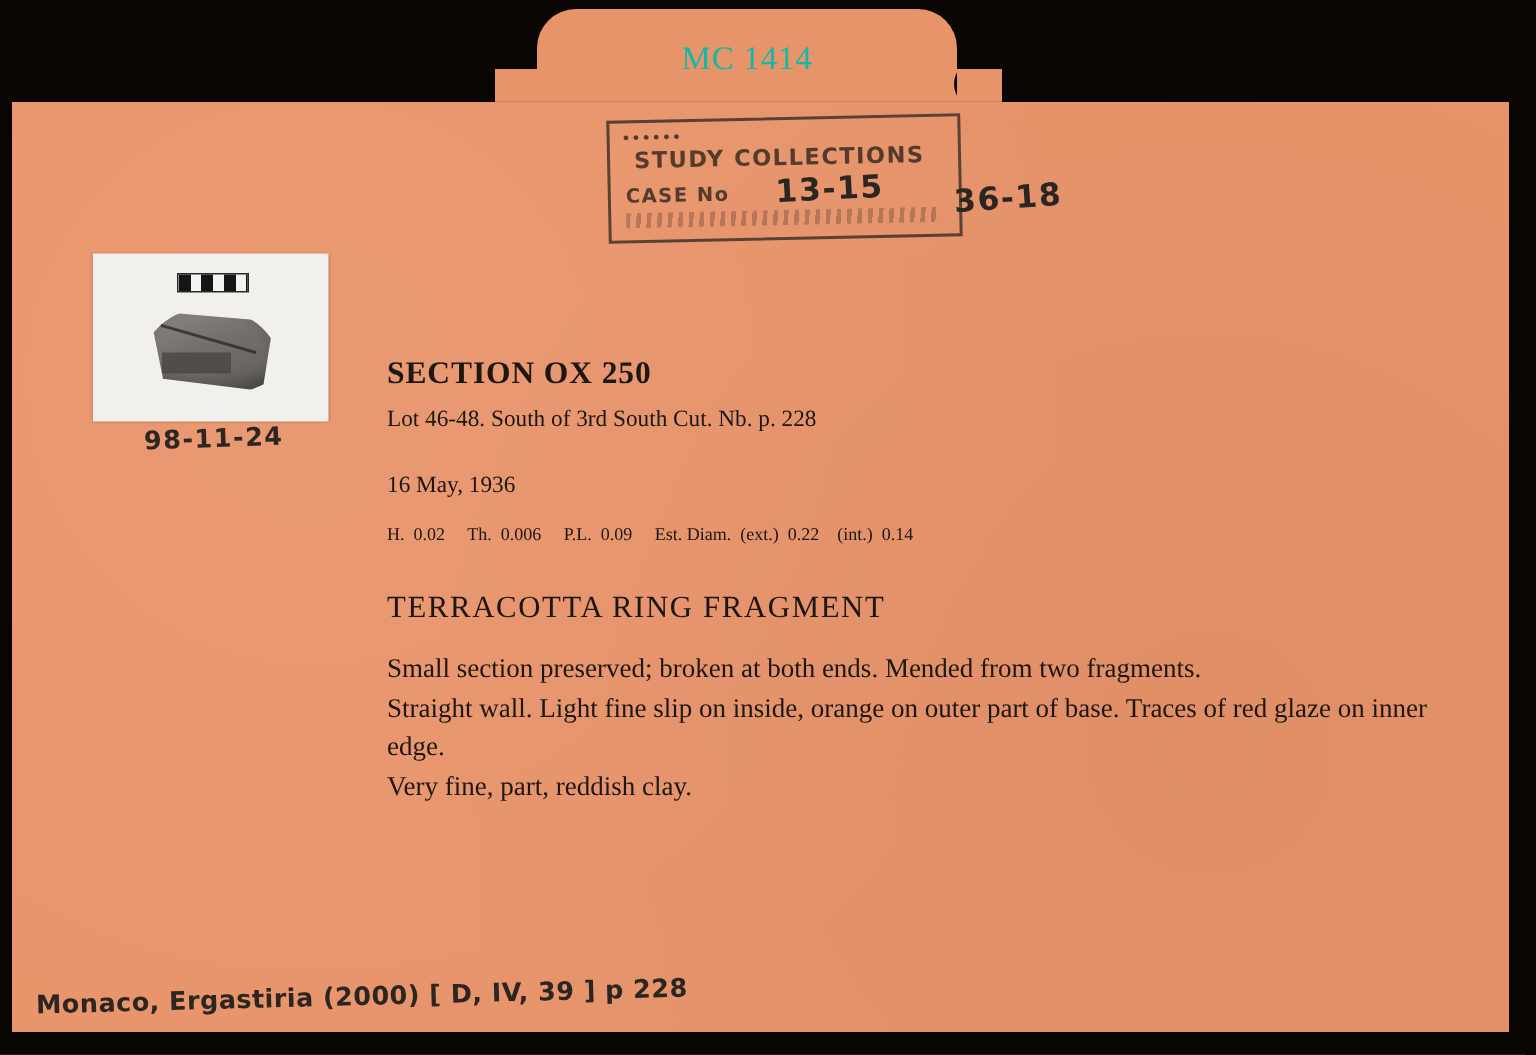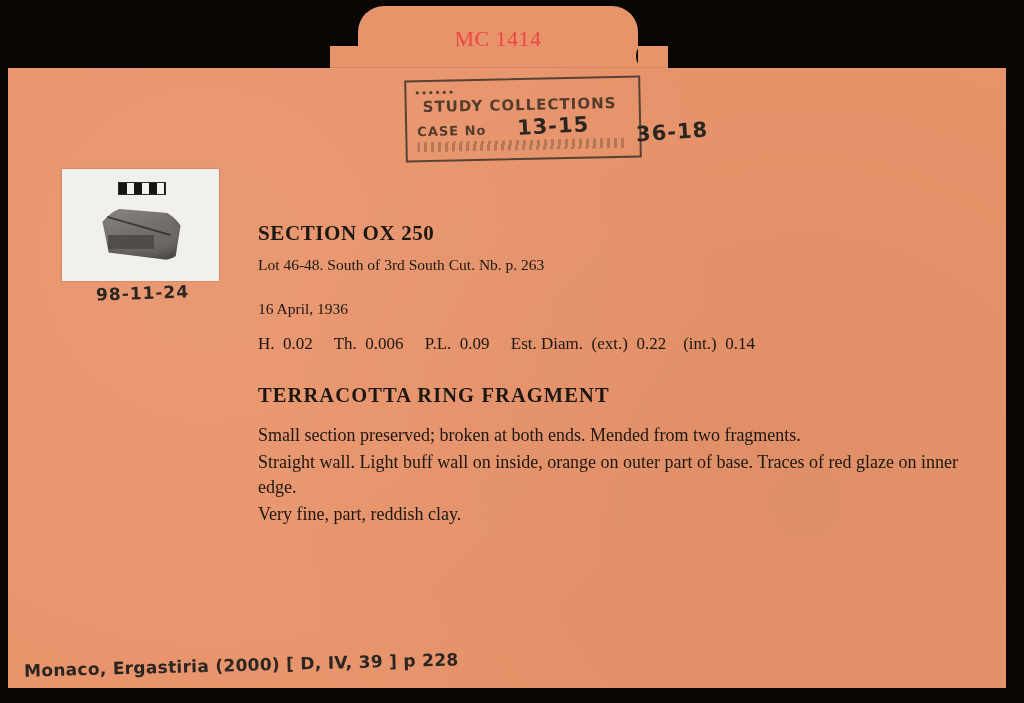--- a/index.html
+++ b/index.html
@@ -77,21 +77,21 @@
   .tab-mask-r { left: 636px; }
 
   .tab-title {
     position: absolute;
     left: 358px;
     top: 26px;
     width: 280px;
     text-align: center;
     font-size: 22px;
     letter-spacing: 0.5px;
-    color: #ef4444;
+    color: #14b8a6;
   }
 
   
   .stamp {
     position: absolute;
     left: 405px;
     top: 78px;
     width: 232px;
     height: 78px;
     border: 2px solid #3a2f2a;
@@ -211,47 +211,47 @@
     width: 46px;
     height: 14px;
     background: #4a4845;
     opacity: .85;
   }
 
   
   .body-text {
     position: absolute;
     left: 258px;
-    top: 221px;
+    top: 236px;
     width: 700px;
     color: #1c1713;
   }
   .heading-main {
     font-size: 21px;
     font-weight: bold;
     letter-spacing: 0.6px;
     margin: 0 0 10px 0;
   }
   .lot-line {
     font-size: 15.5px;
     margin: 0 0 26px 0;
   }
   .date-line {
     font-size: 15.5px;
     margin: 0 0 16px 0;
   }
   .meas-line {
-    font-size: 17px;
+    font-size: 12px;
     margin: 0 0 30px 0;
     white-space: pre;
     font-family: Liberation Serif, serif;
   }
   .heading-object {
     font-size: 20.5px;
-    font-weight: bold;
+    font-weight: normal;
     letter-spacing: 1.1px;
     margin: 12px 0 16px 0;
   }
   .desc p {
     font-size: 18px;
     margin: 0 0 3px 0;
     line-height: 1.35;
   }
 </style>
 </head>
@@ -283,24 +283,24 @@
 
   <div class="photo">
     <div class="scalebar"></div>
     <div class="sherd"></div>
     <div class="sherd-label"></div>
     <div class="sherd-crack"></div>
   </div>
 
   <div class="body-text">
     <div class="heading-main">SECTION OX 250</div>
-    <div class="lot-line">Lot 46-48. South of 3rd South Cut.  Nb. p. 263</div>
-    <div class="date-line">16 April, 1936</div>
+    <div class="lot-line">Lot 46-48. South of 3rd South Cut.  Nb. p. 228</div>
+    <div class="date-line">16 May, 1936</div>
     <div class="meas-line">H.  0.02     Th.  0.006     P.L.  0.09     Est. Diam.  (ext.)  0.22    (int.)  0.14</div>
     <div class="heading-object">TERRACOTTA  RING FRAGMENT</div>
     <div class="desc">
       <p>Small section preserved;  broken at both ends. Mended from two fragments.</p>
-      <p>Straight wall.  Light buff wall on inside,  orange on outer part of base.  Traces of red glaze on inner edge.</p>
+      <p>Straight wall.  Light fine slip on inside,  orange on outer part of base.  Traces of red glaze on inner edge.</p>
       <p>Very fine, part, reddish clay.</p>
     </div>
   </div>
 
 </div>
 
 </body></html>

